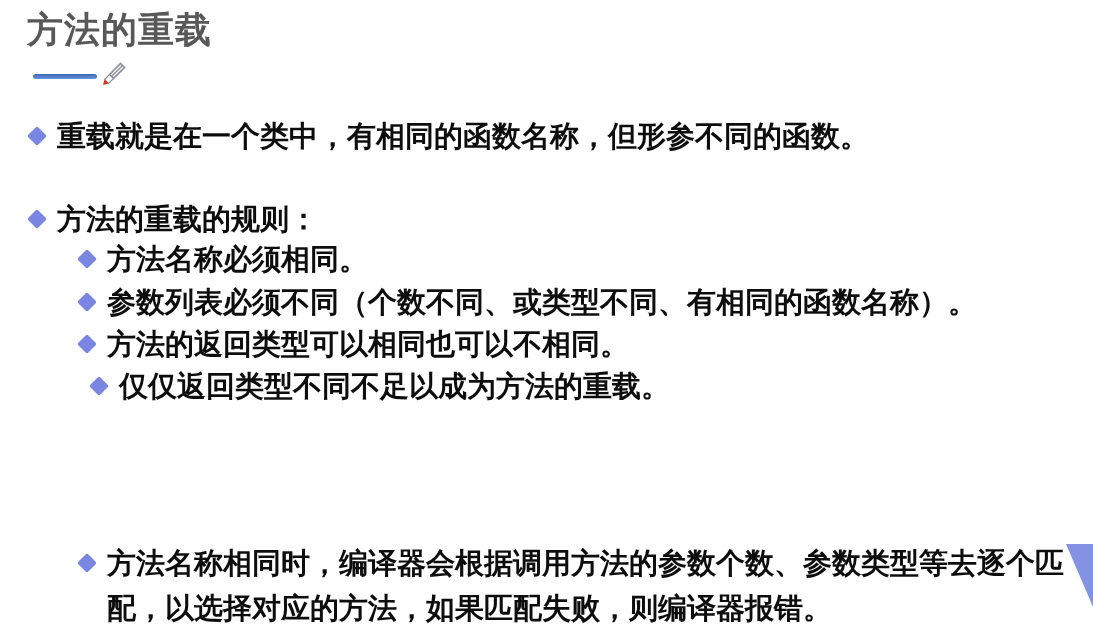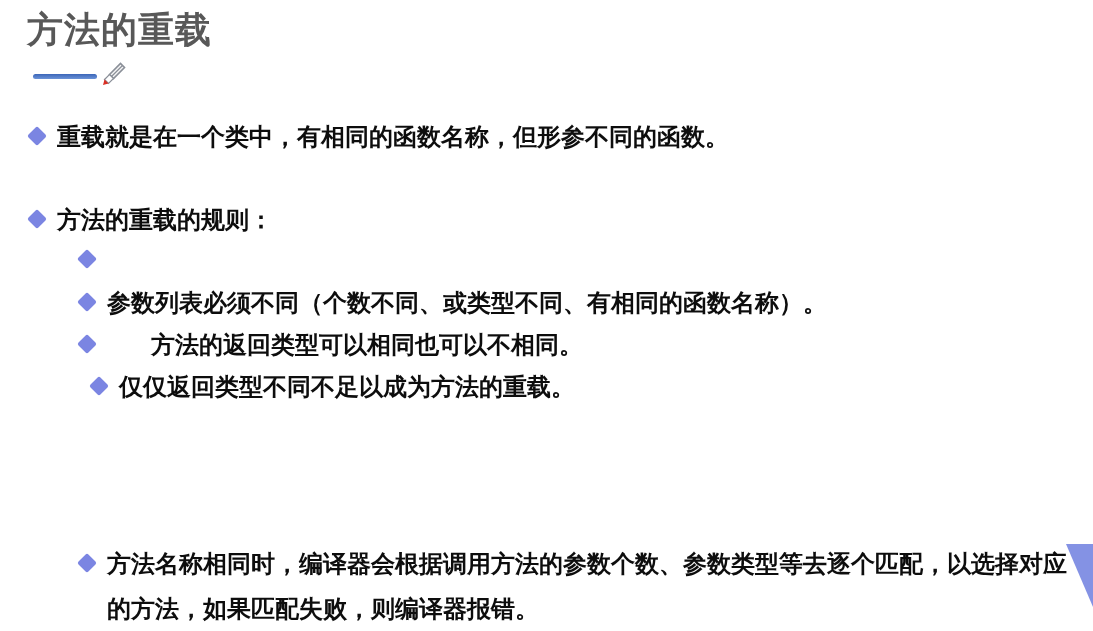--- a/index.html
+++ b/index.html
@@ -38,21 +38,21 @@
   }
   .corner-triangle {
     position: absolute;
     left: 1066px;
     top: 543px;
   }
   .bullet-row {
     position: absolute;
     display: flex;
     align-items: flex-start;
-    font-size: 24px;
+    font-size: 29px;
     line-height: 31px;
     font-weight: 700;
     color: #0d0d0d;
   }
   .bullet-row .diamond {
     flex: 0 0 auto;
     width: 14px;
     height: 14px;
     margin: 8px 13px 0 2px;
     background: #7B85E2;
@@ -84,28 +84,29 @@
     <span class="bullet-text">重载就是在一个类中，有相同的函数名称，但形参不同的函数。</span>
   </div>
 
   <div class="bullet-row" style="left:28px; top:204px;">
     <span class="diamond"></span>
     <span class="bullet-text">方法的重载的规则：</span>
   </div>
 
   <div class="bullet-row" style="left:78px; top:244px;">
     <span class="diamond"></span>
+    <span class="bullet-text">方法名称必须相同。</span>
   </div>
 
   <div class="bullet-row" style="left:78px; top:287px;">
     <span class="diamond"></span>
     <span class="bullet-text">参数列表必须不同（个数不同、或类型不同、有相同的函数名称）。</span>
   </div>
 
-  <div class="bullet-row" style="left:78px; top:329px;gap:44px;">
+  <div class="bullet-row" style="left:78px; top:329px;">
     <span class="diamond"></span>
     <span class="bullet-text">方法的返回类型可以相同也可以不相同。</span>
   </div>
 
   <div class="bullet-row" style="left:90px; top:371px;justify-content:flex-end;">
     <span class="diamond"></span>
     <span class="bullet-text">仅仅返回类型不同不足以成为方法的重载。</span>
   </div>
 
 

